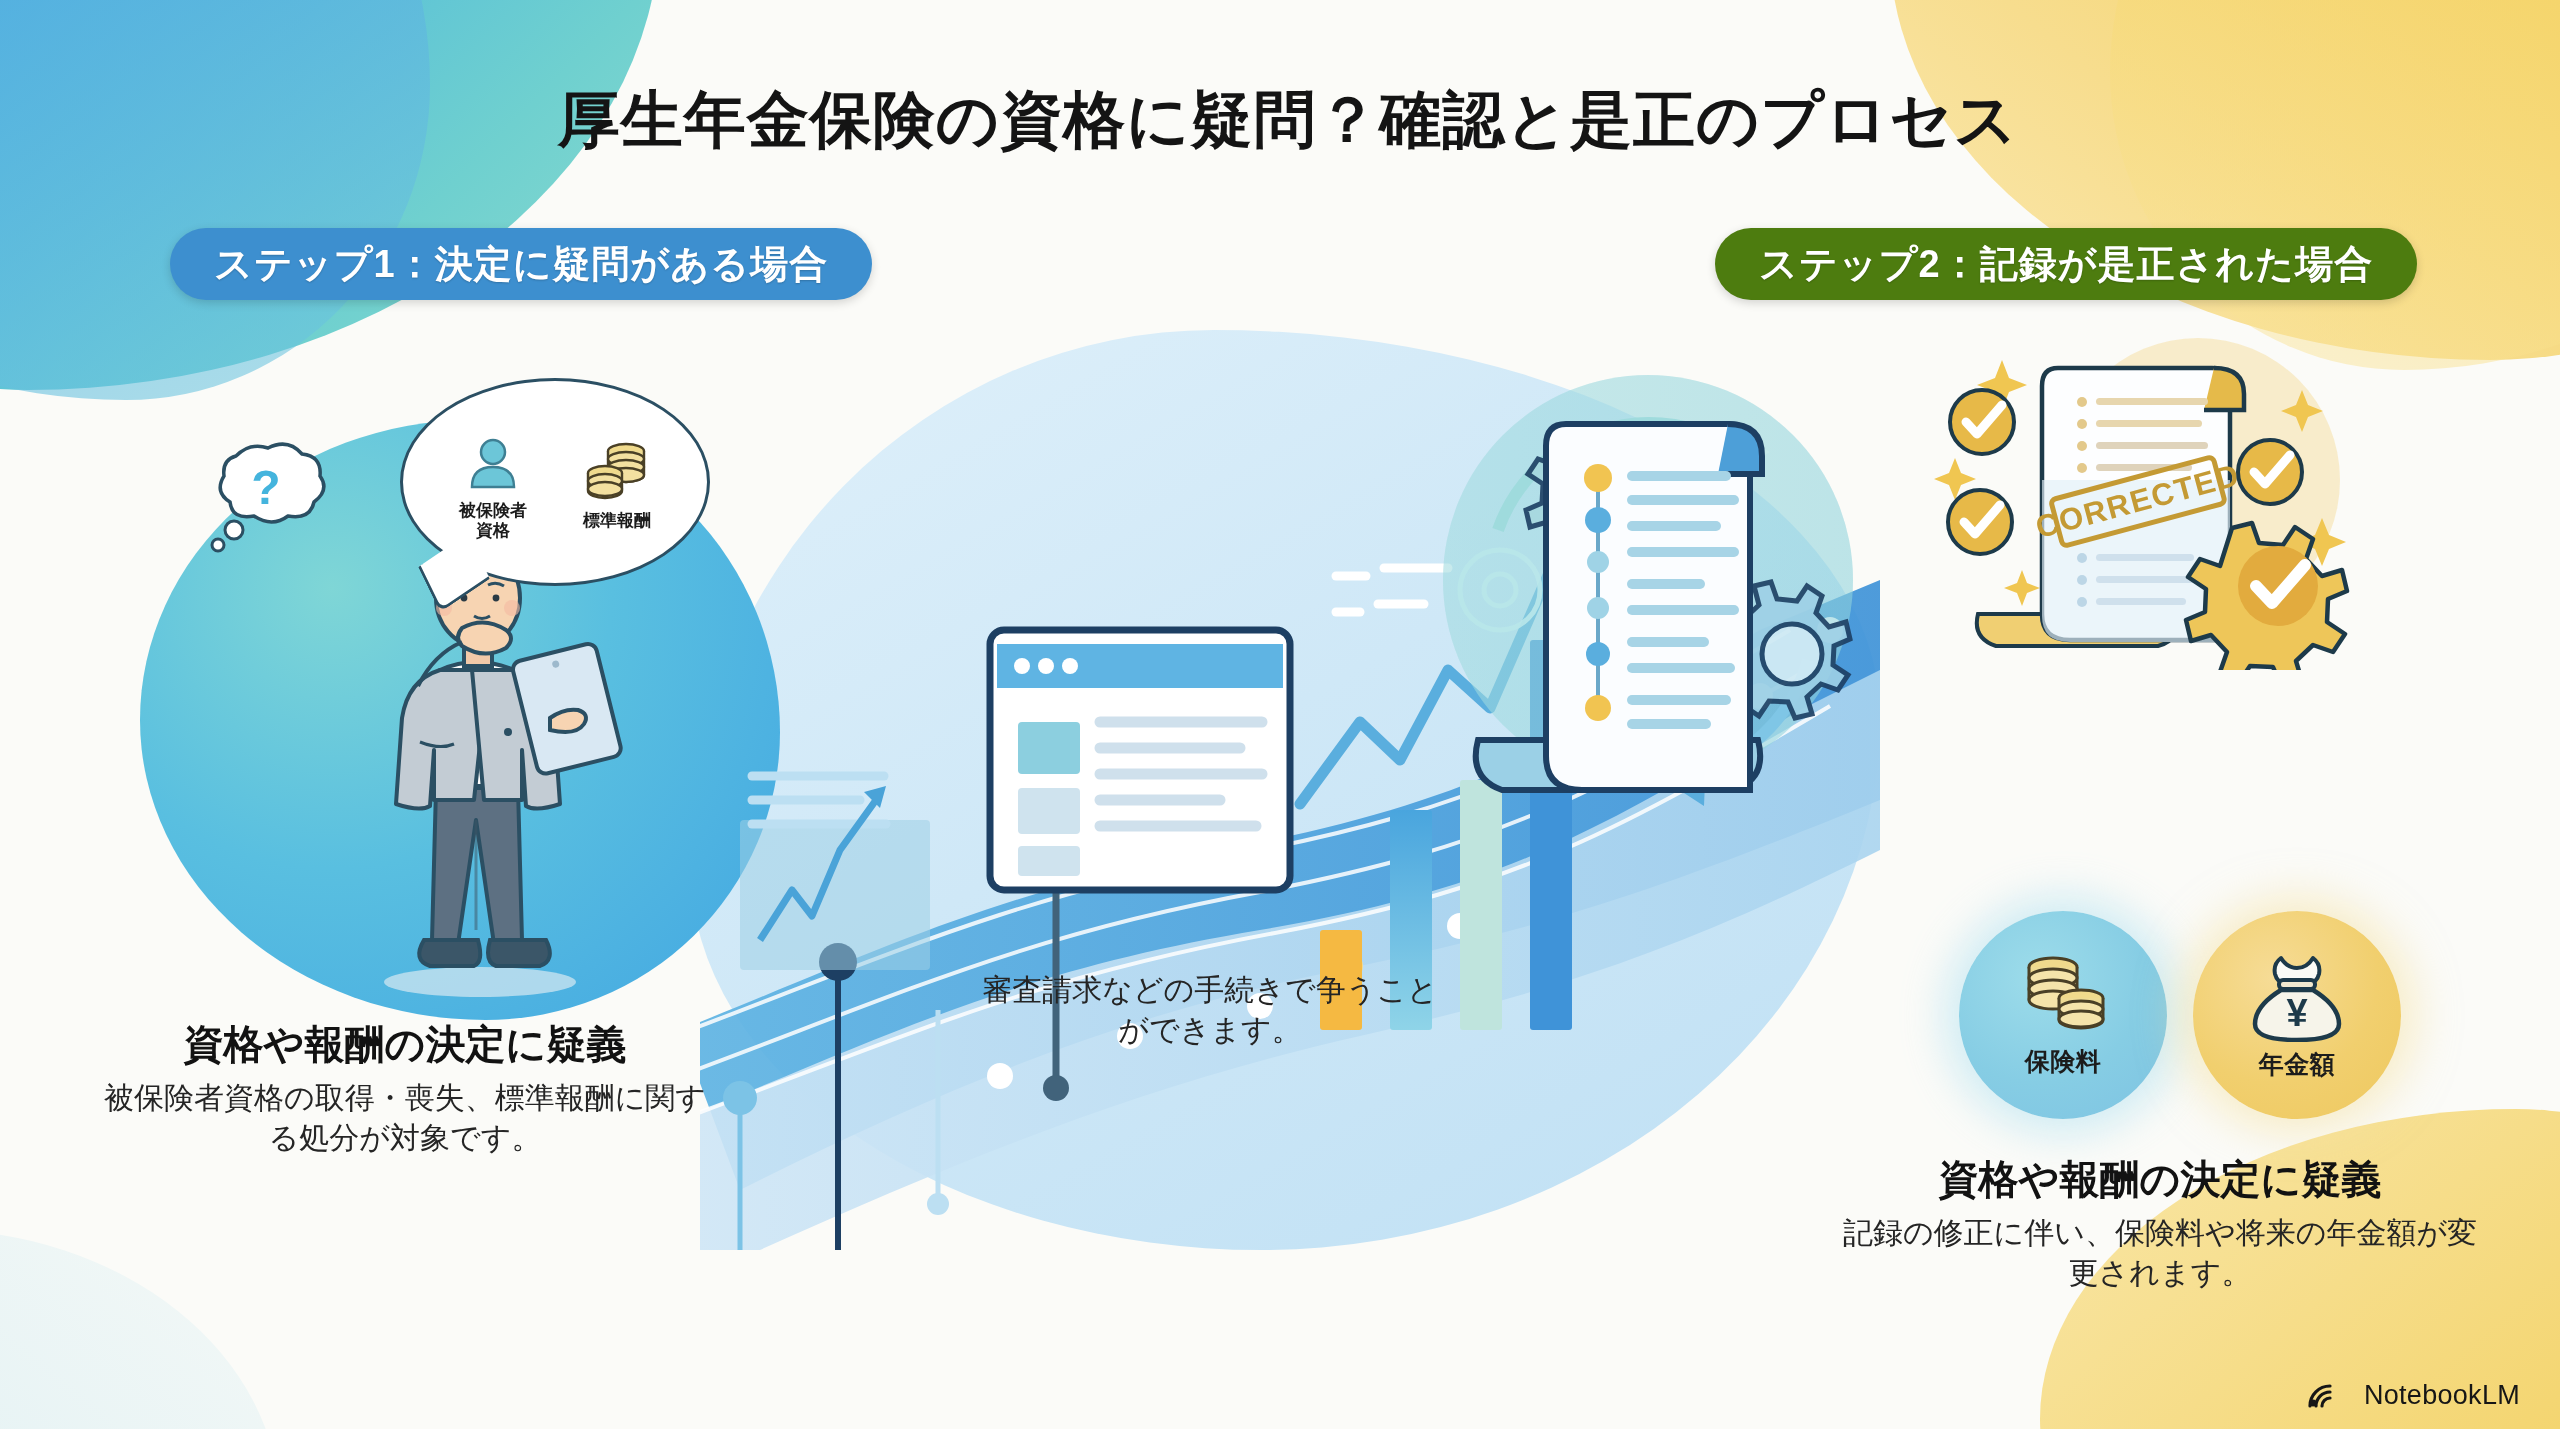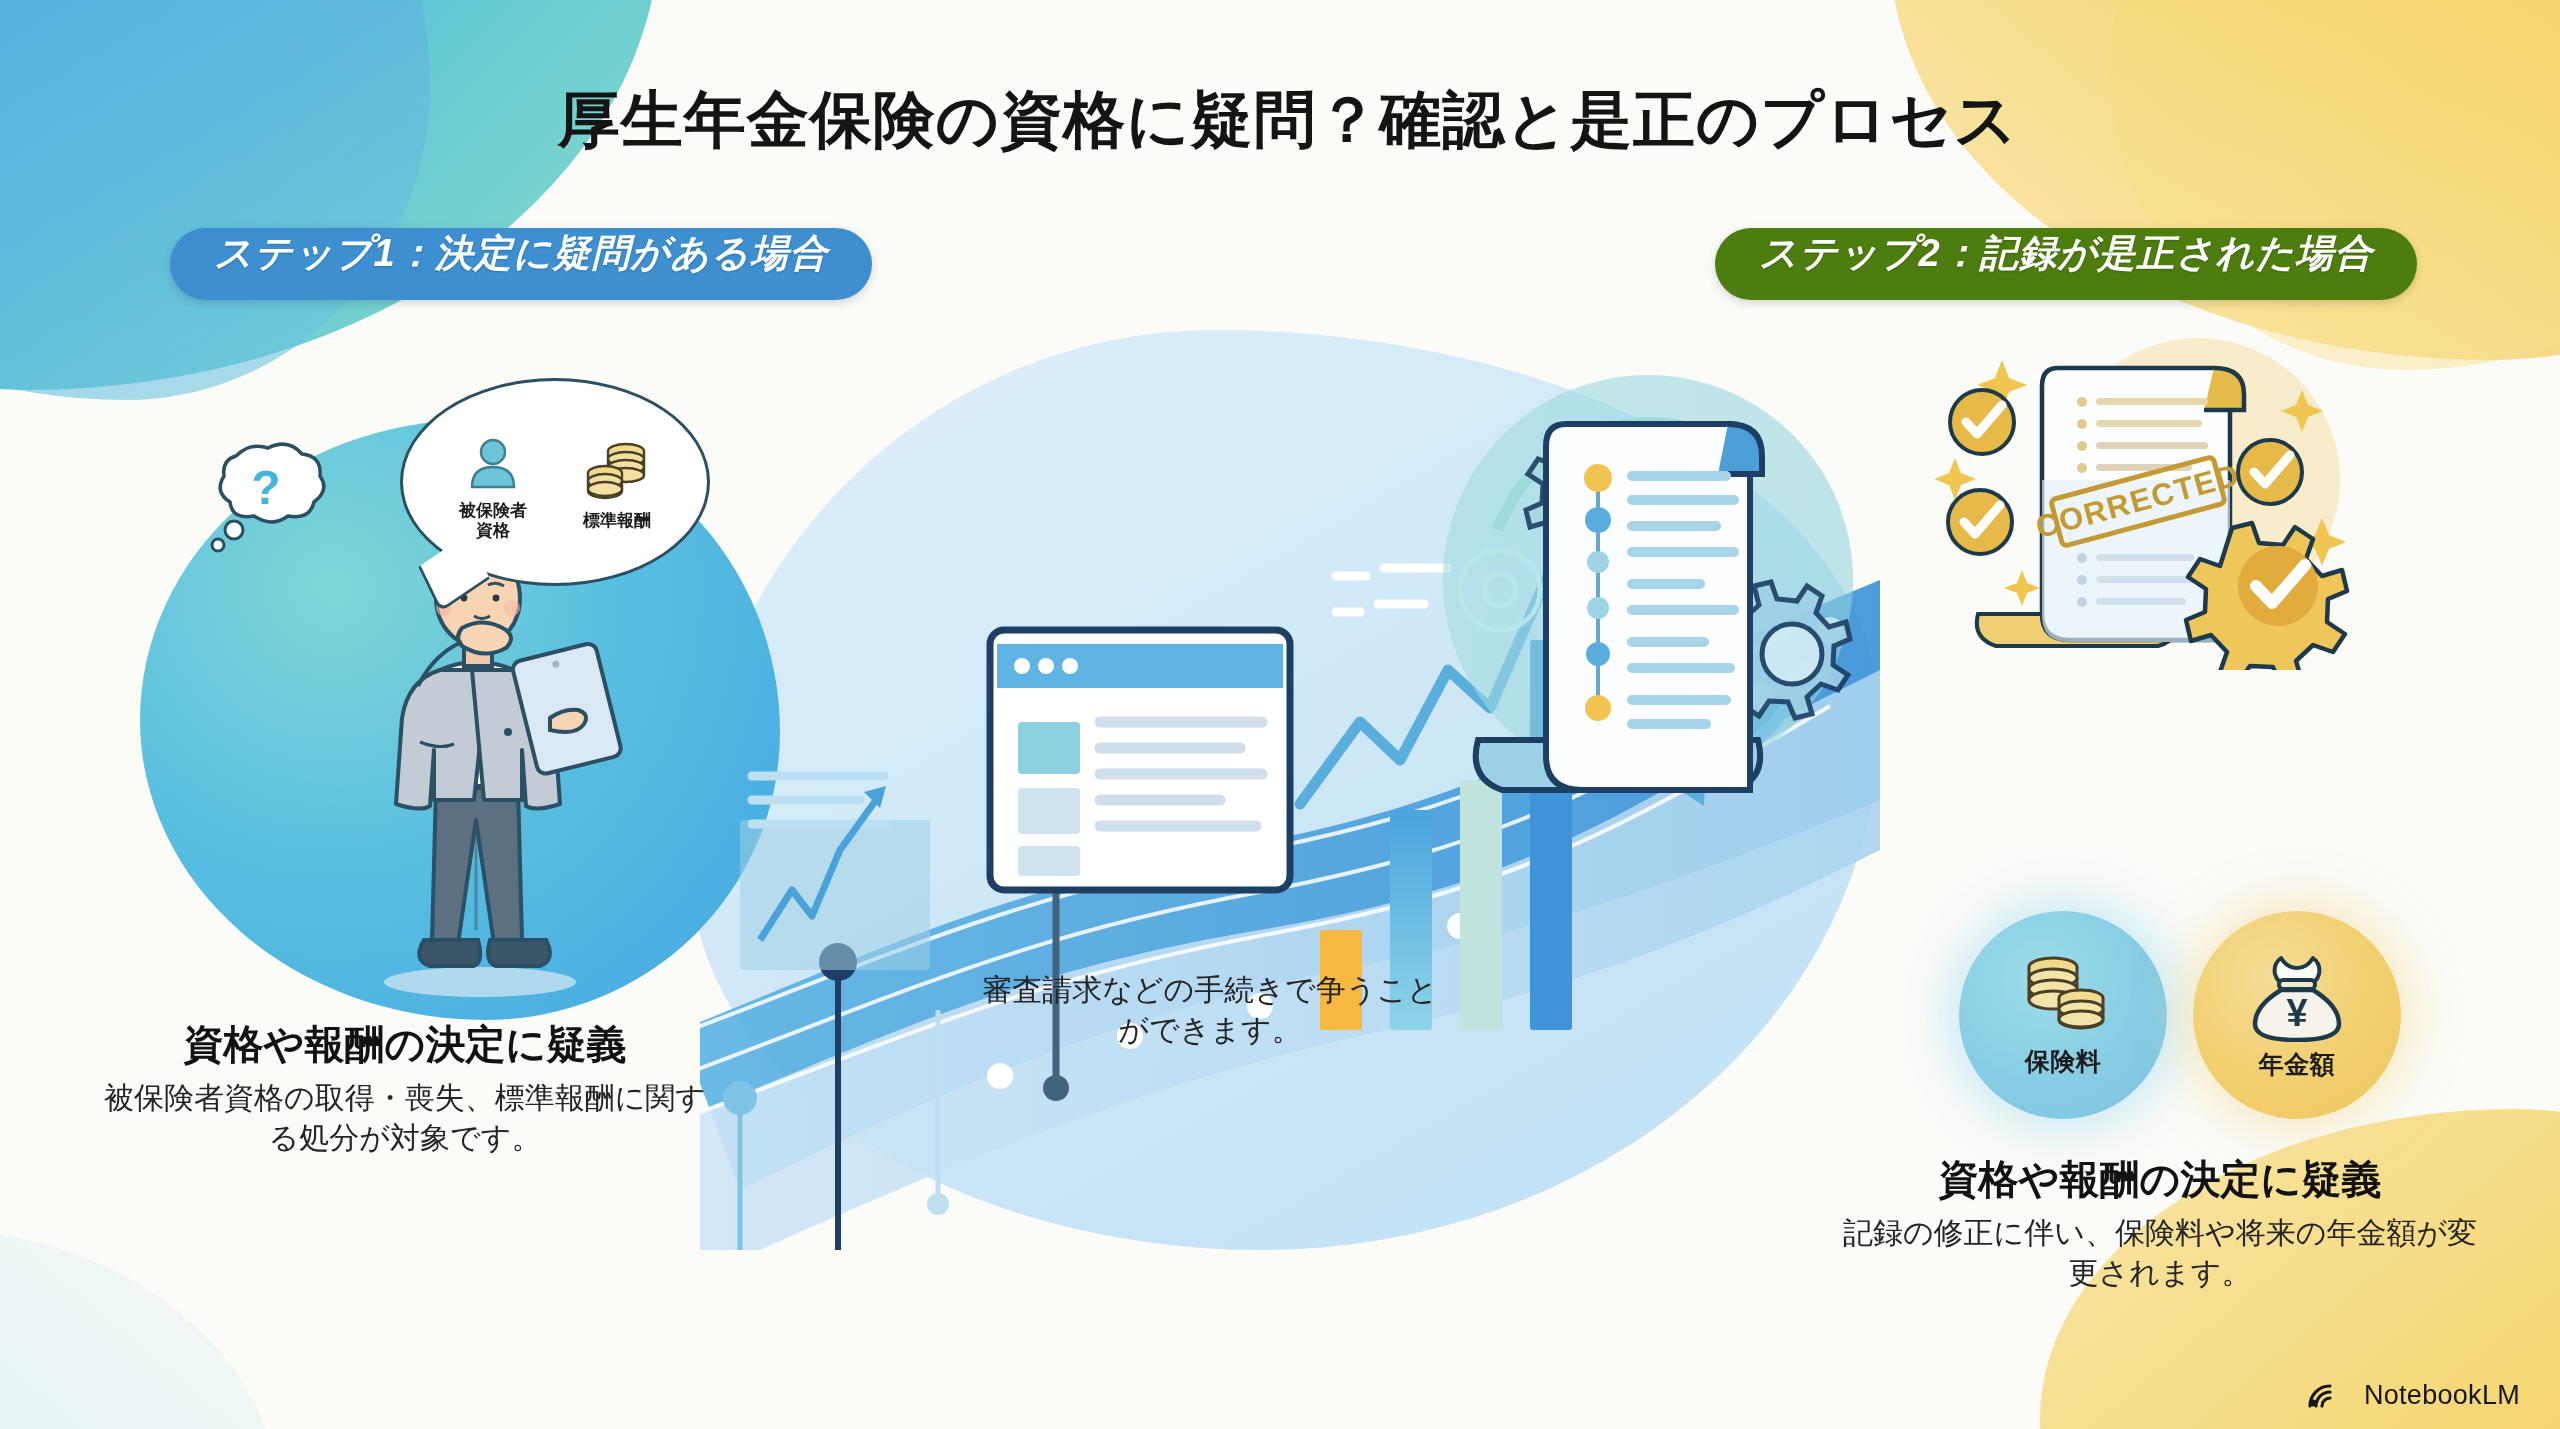--- a/index.html
+++ b/index.html
@@ -50,28 +50,27 @@
   .page-title {
     position:absolute; left:0; right:0; top:78px; text-align:center;
     font-size:62px; font-weight:bold; color:#141414; letter-spacing:1px;
     z-index:12;
     margin-left:16px;
   }
 
   
   .step-badge {
     position:absolute; z-index:14;
-    display:flex; align-items:flex-start; justify-content:center;
+    display:flex; align-items:center; justify-content:center;
     height:72px; padding:0 44px;
     border-radius:40px;
     color:#fff; font-size:38px; font-weight:bold;
     letter-spacing:1px;
     box-shadow:0 3px 10px rgba(0,0,0,.16);
     text-shadow:0 1px 2px rgba(0,0,0,.20);
-    font-style:italic;
   }
   .step1 { left:170px; top:228px; background:#3d8fcf; }
   .step2 { left:1715px; top:228px; background:#4d7c0f; }
 
   
   .left-blob {
     position:absolute; left:140px; top:420px; width:640px; height:600px;
     background:radial-gradient(circle at 30% 28%, #7fd6d6 0%, #59bfe0 45%, #42a6e2 100%);
     border-radius:52% 48% 46% 54% / 50% 52% 48% 50%;
     z-index:3;

